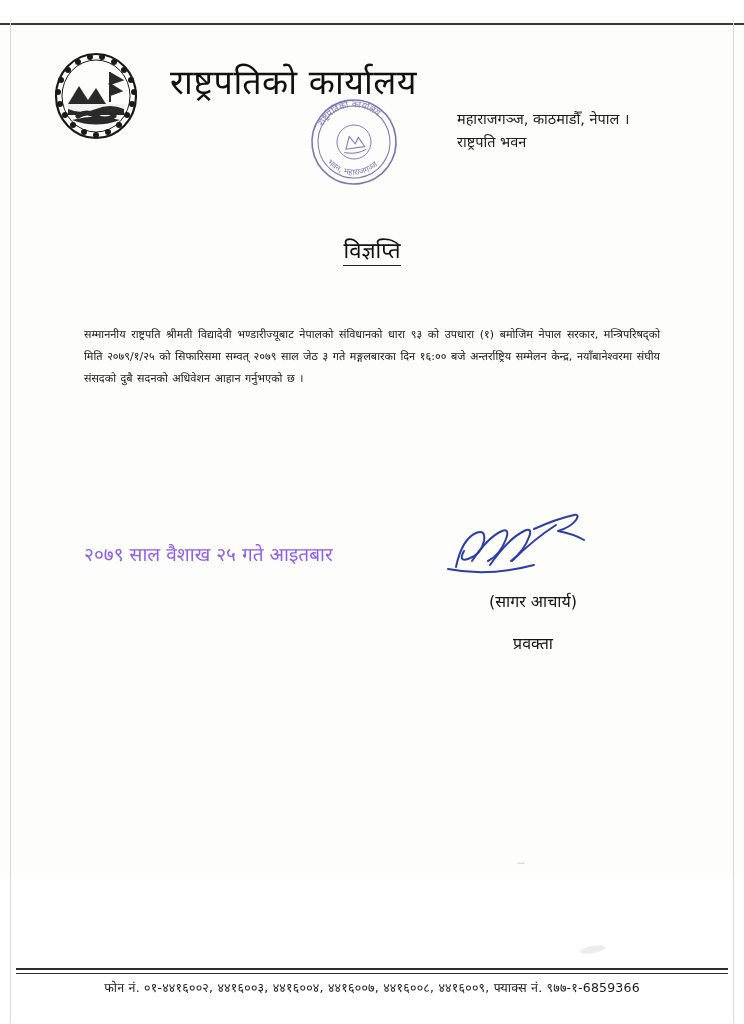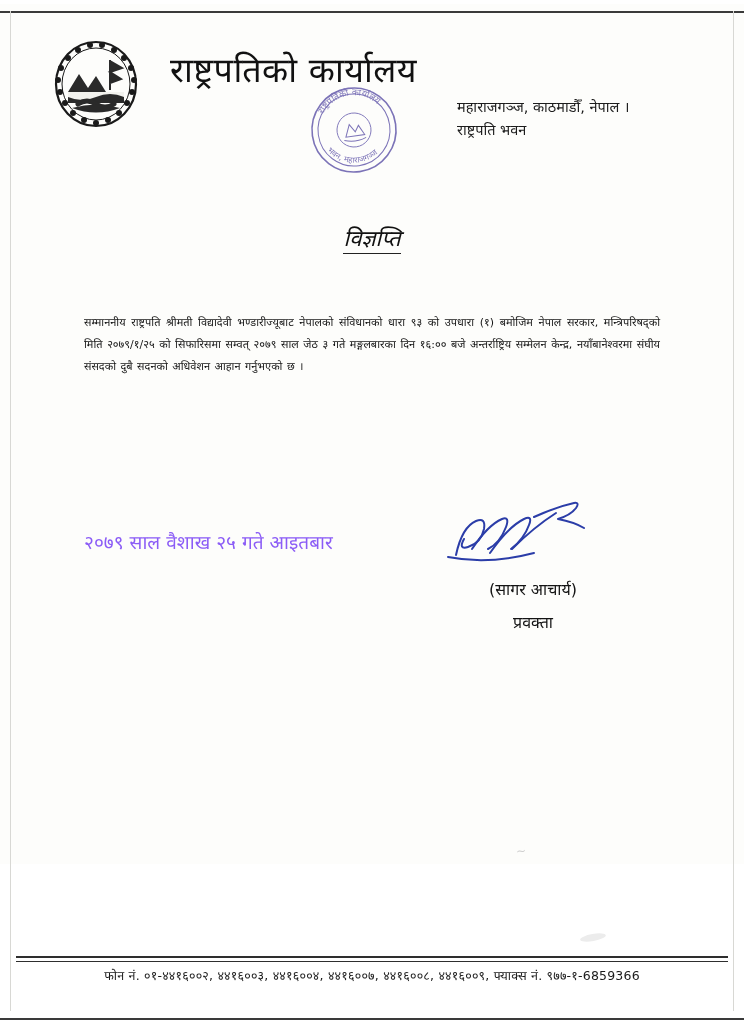--- a/index.html
+++ b/index.html
@@ -11,21 +11,21 @@
     width: 744px;
     height: 1024px;
     position: relative;
     font-family: "DejaVu Sans", sans-serif;
     color: #1a1a1a;
     overflow: hidden;
   }
 
   .page {
     position: absolute;
-    left: 0; top: 4px;
+    left: 0; top: 16px;
     width: 744px;
     height: 860px;
     background: #fdfdfb;
   }
 
   
   .top-rule {
     position: absolute;
     left: 0;
     top: 7px;
@@ -107,21 +107,20 @@
     top: 218px;
     left: 0;
     width: 744px;
     text-align: center;
     font-size: 22px;
     color: #111;
   }
   .doc-heading span {
     border-bottom: 1.5px solid #222;
     padding-bottom: 2px;
-    font-style: italic;
   }
 
   .body-text {
     position: absolute;
     left: 84px;
     top: 308px;
     width: 576px;
     font-size: 11px;
     line-height: 2.0;
     text-align: justify;
@@ -150,21 +149,21 @@
     margin: 0 auto -6px auto;
   }
   .sign-name {
     font-size: 16px;
     color: #141414;
     margin-top: 11px;
   }
   .sign-role {
     font-size: 16px;
     color: #141414;
-    margin-top: 11px;
+    margin-top: 20px;
   }
 
   
   .artifact-1 {
     position: absolute;
     left: 516px;
     top: 840px;
     font-size: 12px;
     color: #cfcfcf;
     transform: rotate(-6deg);

